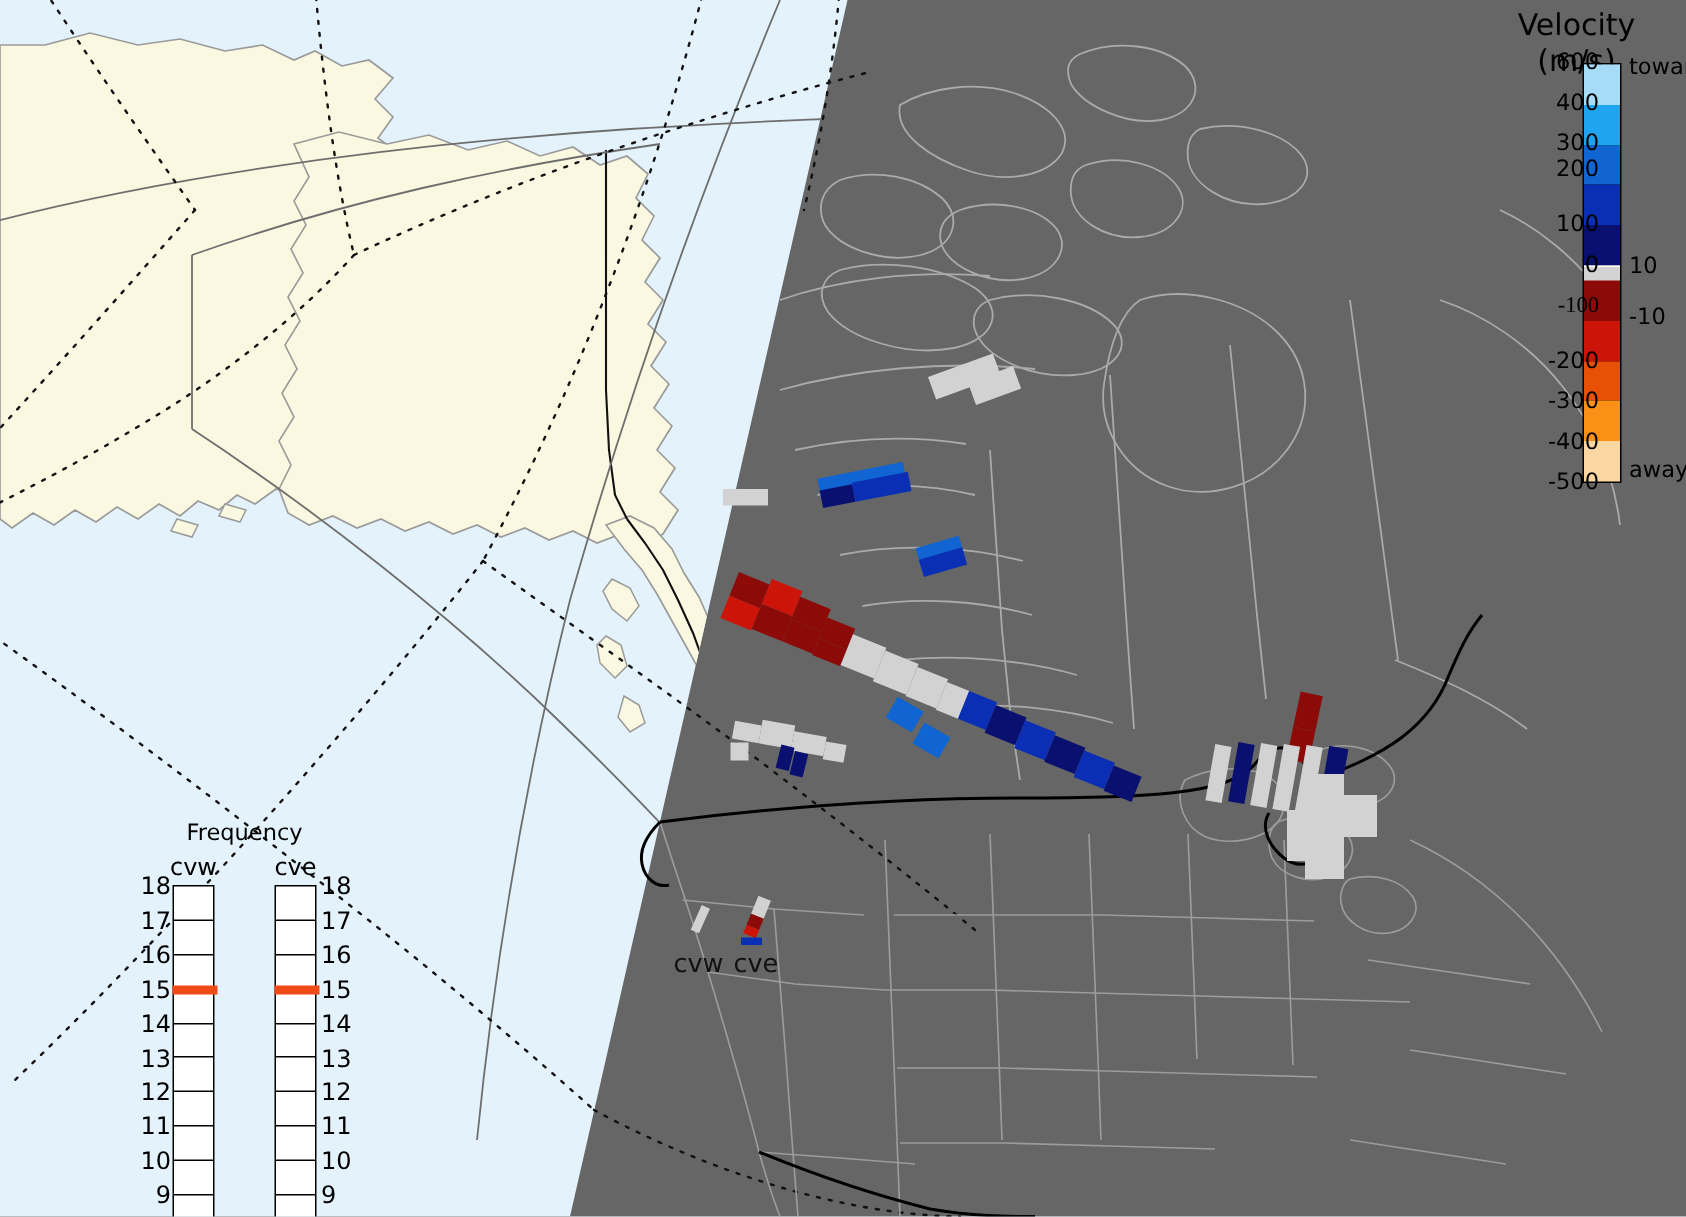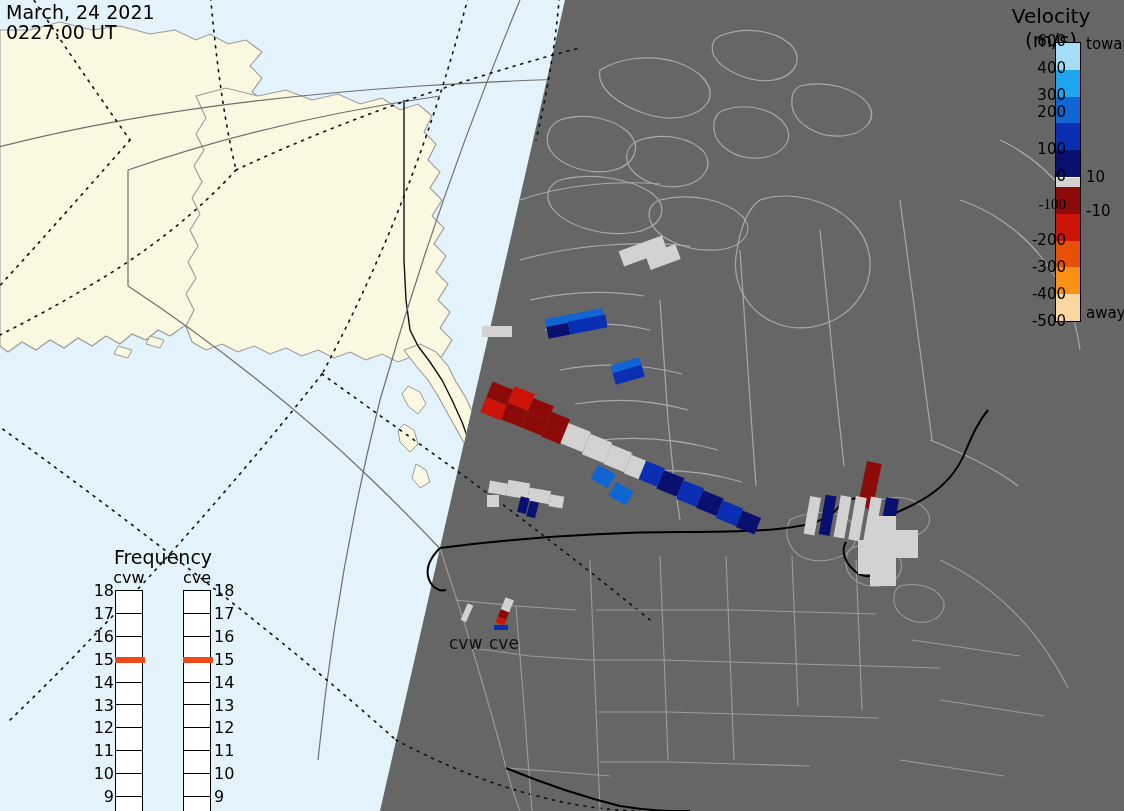--- a/index.html
+++ b/index.html
@@ -38,21 +38,21 @@
     font-size:15px;color:#000;
   }
   #velbar .side{
     position:absolute;left:101px;font-size:15px;color:#000;white-space:nowrap;
   }
 
   
   #freq{position:absolute;left:88px;top:546px;width:150px;height:240px;}
   #freq .ftitle{
     position:absolute;left:0;top:0;width:150px;text-align:center;
-    font-size:19px;color:#000;
+    font-size:15px;color:#000;
   }
   #freq .colhead{position:absolute;top:22px;font-size:16px;color:#000;text-align:center;width:46px;}
   #freq .col{
     position:absolute;top:44px;width:28px;height:231px;
     border:1px solid #000;box-sizing:border-box;background:#fff;
   }
   #freq .cell{position:absolute;left:0;width:100%;border-bottom:1px solid #000;box-sizing:border-box;}
   #freq .cell.last{border-bottom:none;}
   #freq .mark{position:absolute;left:-1px;width:30px;height:6px;background:#f04a16;}
   #freq .flab{position:absolute;font-size:16px;color:#000;width:26px;text-align:right;}
@@ -324,21 +324,20 @@
           <rect x="500" y="598" width="9" height="13" fill="#d2d2d2"></rect>
           <rect x="500" y="611" width="9" height="8" fill="#8c0a08"></rect>
           <rect x="500" y="619" width="9" height="6" fill="#cc1408"></rect>
         </g>
         <rect x="494" y="625" width="14" height="5" fill="#0a2fb4"></rect>
       </g>
 
     </g>
   </svg>
 
-  <div class="stamp"><span>March, 24 2021</span><br><span>0227:00 UT</span></div>
 
   <div id="velbar">
     <div class="title">Velocity (m/s)</div>
     <div class="bar" id="velswatches">
         <div class="sw" style="top: 0px; height: 26.8px; background: rgb(165, 220, 247); border-bottom: 1px solid rgb(0, 0, 0);"></div>
         <div class="sw" style="top: 26.8px; height: 26.8px; background: rgb(31, 165, 240); border-bottom: 1px solid rgb(0, 0, 0);"></div>
         <div class="sw" style="top: 53.6px; height: 26.8px; background: rgb(16, 101, 210); border-bottom: 1px solid rgb(0, 0, 0);"></div>
         <div class="sw" style="top: 80.4px; height: 26.8px; background: rgb(10, 47, 180); border-bottom: 1px solid rgb(0, 0, 0);"></div>
         <div class="sw" style="top: 107.2px; height: 26.8px; background: rgb(10, 16, 112); border-bottom: 1px solid rgb(0, 0, 0);"></div>
         <div class="sw" style="top: 134px; height: 10px; background: rgb(210, 210, 210); border-top: 1px solid rgb(255, 255, 255); border-bottom: 1px solid rgb(255, 255, 255);"></div>

